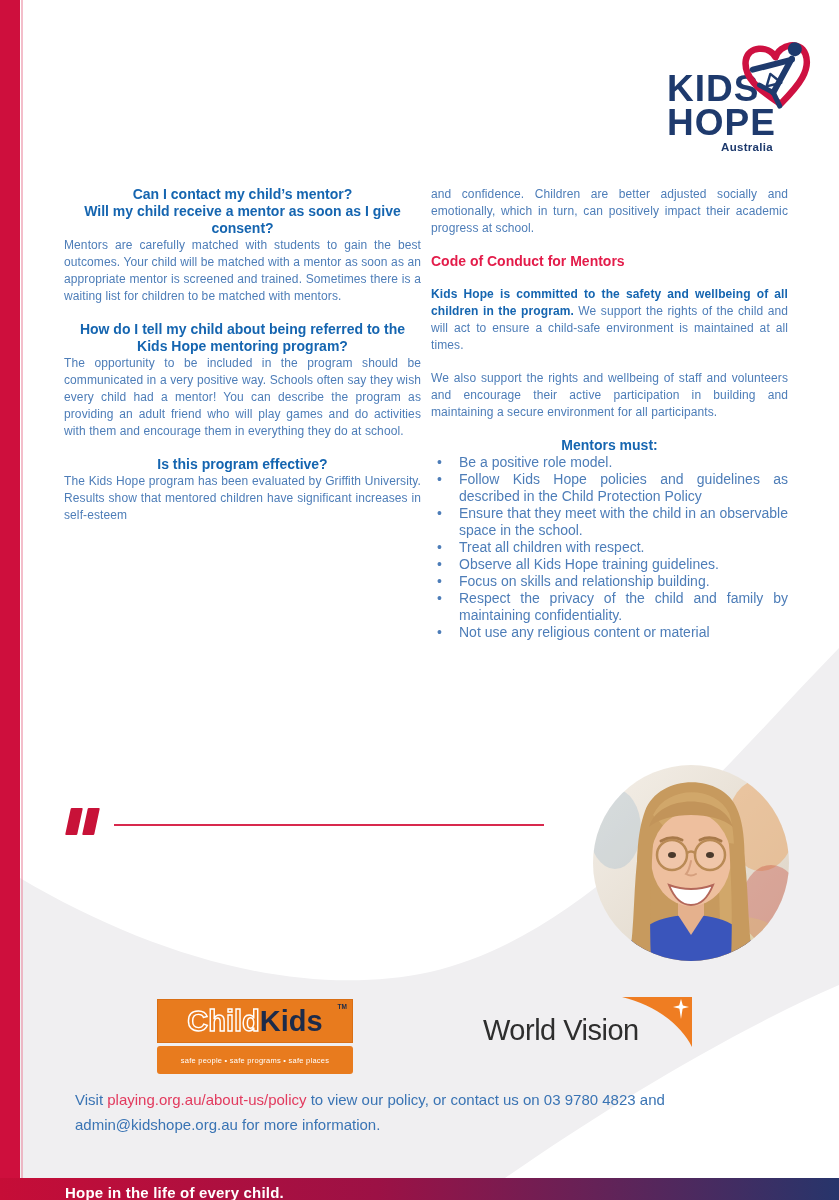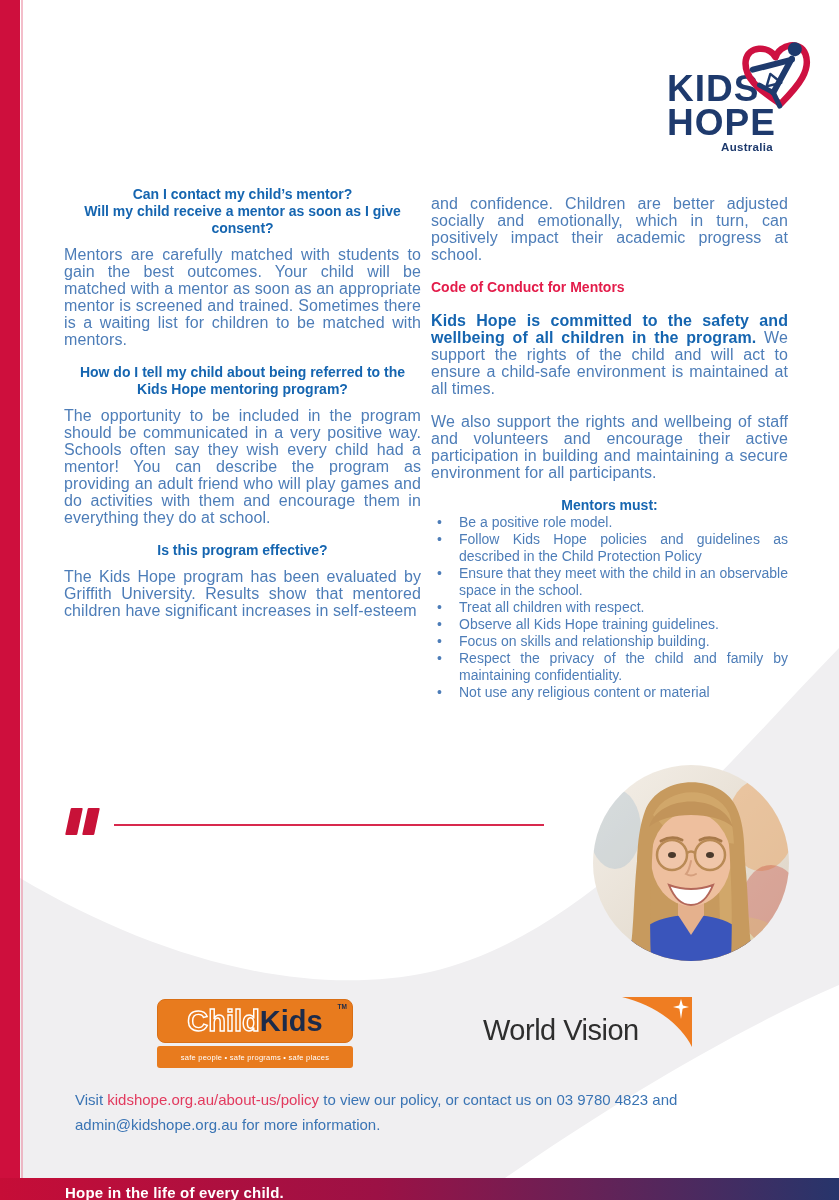--- a/index.html
+++ b/index.html
@@ -17,46 +17,46 @@
   
   .logo-block { position:absolute; left:667px; top:72px; z-index:4; color:#1e3a6d; }
   .logo-word { font-size:37px; font-weight:800; letter-spacing:1px; line-height:34px; }
   .logo-country { font-size:11.5px; font-weight:700; text-align:right; width:106px; margin-top:1px; letter-spacing:.3px; }
   .logo-heart { position:absolute; left:741px; top:40px; z-index:5; }
 
   
   .content { position:absolute; left:64px; top:186px; width:724px; display:flex; gap:10px; z-index:2; }
   .col { flex:1; }
   .faq h3 { font-size:14px; font-weight:700; color:#1565b0; line-height:17px; text-align:center; }
-  .faq p { font-size:16px; color:#4d7db8; line-height:17px; text-align:justify; letter-spacing:.1px; margin-bottom:16px;margin-top:9px; }
+  .faq p { font-size:12px; color:#4d7db8; line-height:17px; text-align:justify; letter-spacing:.1px; margin-bottom:16px; }
   .faq p.last { margin-bottom:0; }
   .red-head { font-size:14px; font-weight:700; color:#e31c4a; line-height:17px; margin-bottom:16px; }
   .bold-lead { font-weight:700; color:#1565b0; }
   .bullets { list-style:none; }
   .bullets li { position:relative; font-size:14px; color:#4d7db8; line-height:17px; padding-left:28px; text-align:justify; }
   .bullets li .marker { position:absolute; left:6px; top:0; }
 
   
   .quote-mark { position:absolute; left:66px; top:808px; width:40px; height:27px; z-index:2; }
   .quote-mark i { position:absolute; top:0; width:12px; height:27px; background:#c81238; transform:skewX(-12deg); border-radius:1px; }
   .quote-mark i.b1 { left:2px; } .quote-mark i.b2 { left:19px; }
   .quote-line { position:absolute; left:114px; top:824px; width:430px; height:2px; background:#d8294d; z-index:2; }
   .quote-text { position:absolute; left:105px; top:847px; width:478px; font-size:17px; font-weight:700; color:#1d3e72; line-height:26px; z-index:2; }
   .quote-text .attr { color:#e31c4a; }
 
   
   .photo { position:absolute; left:593px; top:765px; width:196px; height:196px; border-radius:50%; overflow:hidden; z-index:2; }
 
   
   .childsafe { position:absolute; left:157px; top:999px; width:196px; z-index:2; }
-  .cs-box { position:relative; background:#e87b1e; border-radius:8px; height:44px; display:flex; align-items:center; justify-content:center; border:1px solid #d96f15; }
+  .cs-box { position:relative; background:#e87b1e; border-radius:0; height:44px; display:flex; align-items:center; justify-content:center; border:1px solid #d96f15; }
   .cs-child { font-size:29px; font-weight:700; color:#e87b1e; -webkit-text-stroke:1.4px #ffffff; letter-spacing:0; }
   .cs-safe { font-size:29px; font-weight:800; color:#1c2b4a; letter-spacing:0; }
   .cs-tm { position:absolute; right:5px; top:3px; font-size:6.5px; font-weight:700; color:#1c2b4a; }
-  .cs-tagline { margin-top:3px; background:#e87b1e; border-radius:3px; height:22px; display:flex; align-items:center; justify-content:center; font-size:7.5px; color:#ffffff; letter-spacing:.25px; }
+  .cs-tagline { margin-top:3px; background:#e87b1e; border-radius:3px; height:28px; display:flex; align-items:center; justify-content:center; font-size:7.5px; color:#ffffff; letter-spacing:.25px; }
 
   
   .worldvision { position:absolute; left:483px; top:993px; width:215px; height:62px; z-index:2; }
   .wv-text { position:absolute; left:0; top:21px; font-size:29px; font-weight:400; color:#2e2e2e; letter-spacing:-.5px; }
   .wv-sail { position:absolute; left:137px; top:2px; }
 
   
   .contact { position:absolute; left:75px; top:1087px; width:700px; font-size:15px; color:#3a74b4; line-height:25px; z-index:2; }
   .contact .lnk { color:#e23a5e; }
 
@@ -193,21 +193,21 @@
     <svg class="wv-sail" width="74" height="58" viewBox="0 0 74 58" xmlns="http://www.w3.org/2000/svg">
       <path d="M2 2 L72 2 L72 52 C60 28 34 10 2 2 Z" fill="#ef7d22"></path>
       <g>
         <path d="M61 4 L63 11 L61 24 L59 11 Z" fill="#ffffff"></path>
         <path d="M53 12 L61 10 L69 12 L61 14 Z" fill="#ffffff"></path>
       </g>
     </svg>
   </div>
 
   <div class="contact">
-    <span>Visit </span><span class="lnk">kidshope.org.au/about-us/policy</span><span> to view our policy, or contact us on 03 9780 4823 and</span><br>
+    <span>Visit </span><span class="lnk">playing.org.au/about-us/policy</span><span> to view our policy, or contact us on 03 9780 4823 and</span><br>
     <span>admin@kidshope.org.au</span><span> for more information.</span>
   </div>
 
   <div class="footer-bar">
     <span>Hope in the life of every child.</span>
   </div>
 
 </div>
 
 </body></html>

